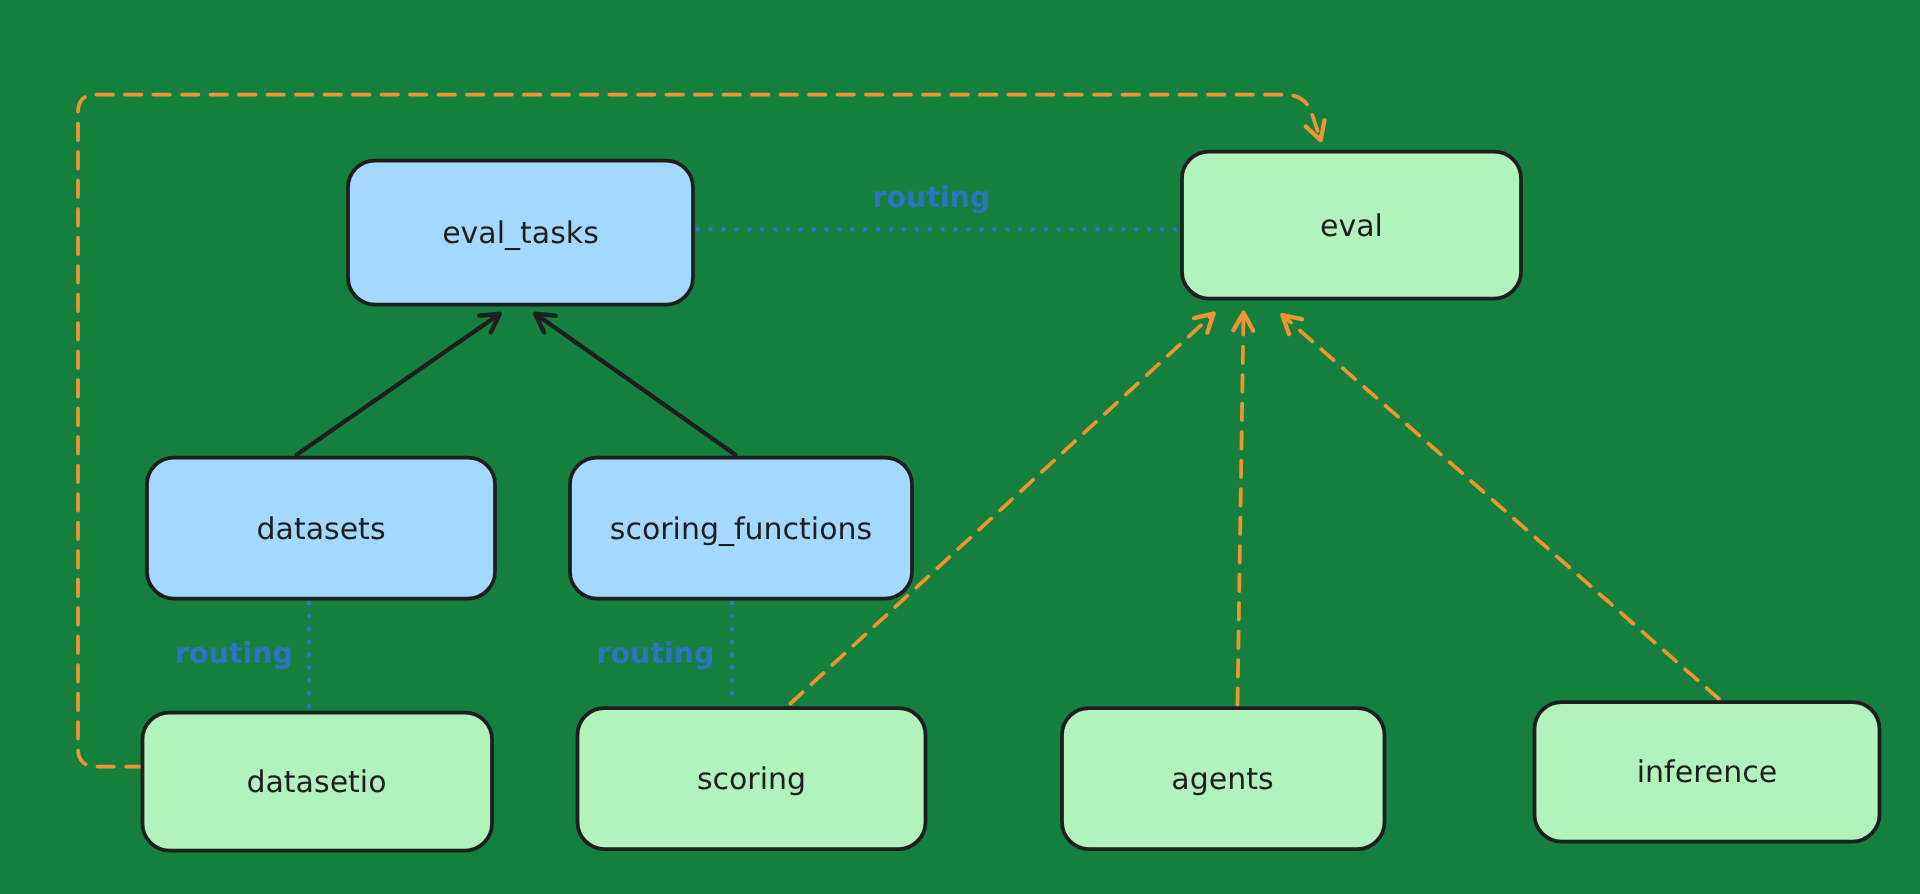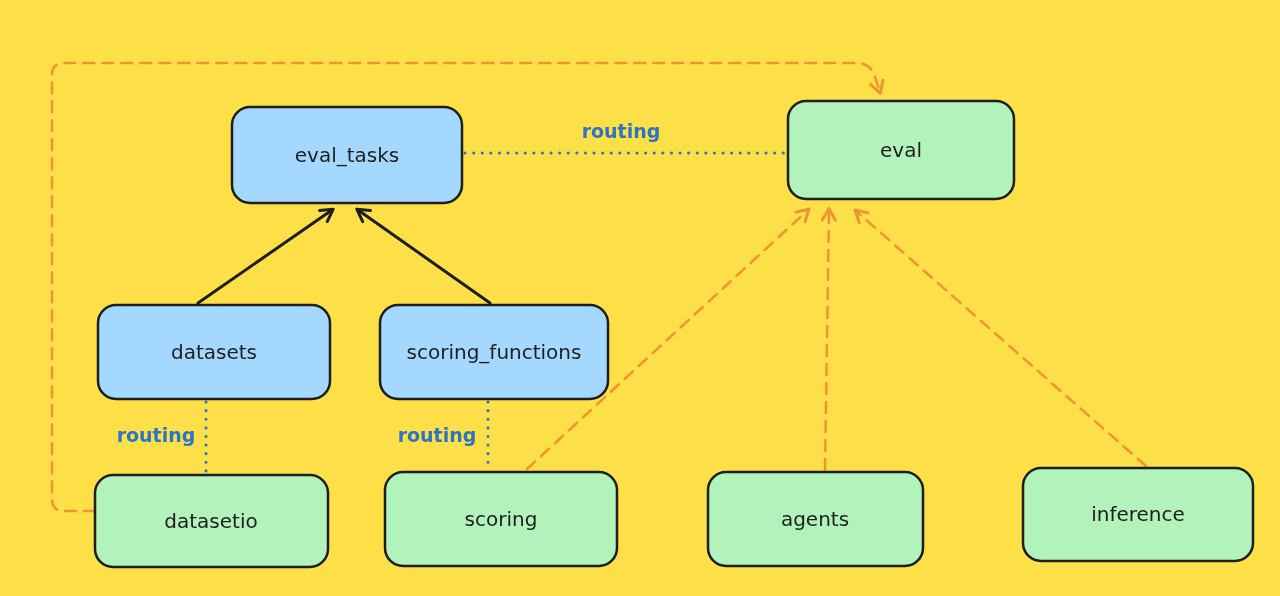--- a/index.html
+++ b/index.html
@@ -1,16 +1,16 @@
 <!DOCTYPE html>
 <html><head>
 <meta charset="utf-8">
 <style>
   html, body { margin: 0; padding: 0; background: #ffffff; }
-  .canvas-wrap { width: 1280px; height: 596px; position: relative; background: #fde047; overflow: hidden; }
+  .canvas-wrap { width: 1280px; height: 596px; position: relative; background: #15803d; overflow: hidden; }
   svg { display: block; }
   .node-rect { stroke: #1e1e1e; stroke-width: 2.5; }
   .node-label {
     font-family: "DejaVu Sans", sans-serif;
     font-size: 20px;
     fill: #1e1e1e;
     text-anchor: middle;
   }
   .routing-label {
     font-family: "DejaVu Sans", sans-serif;

